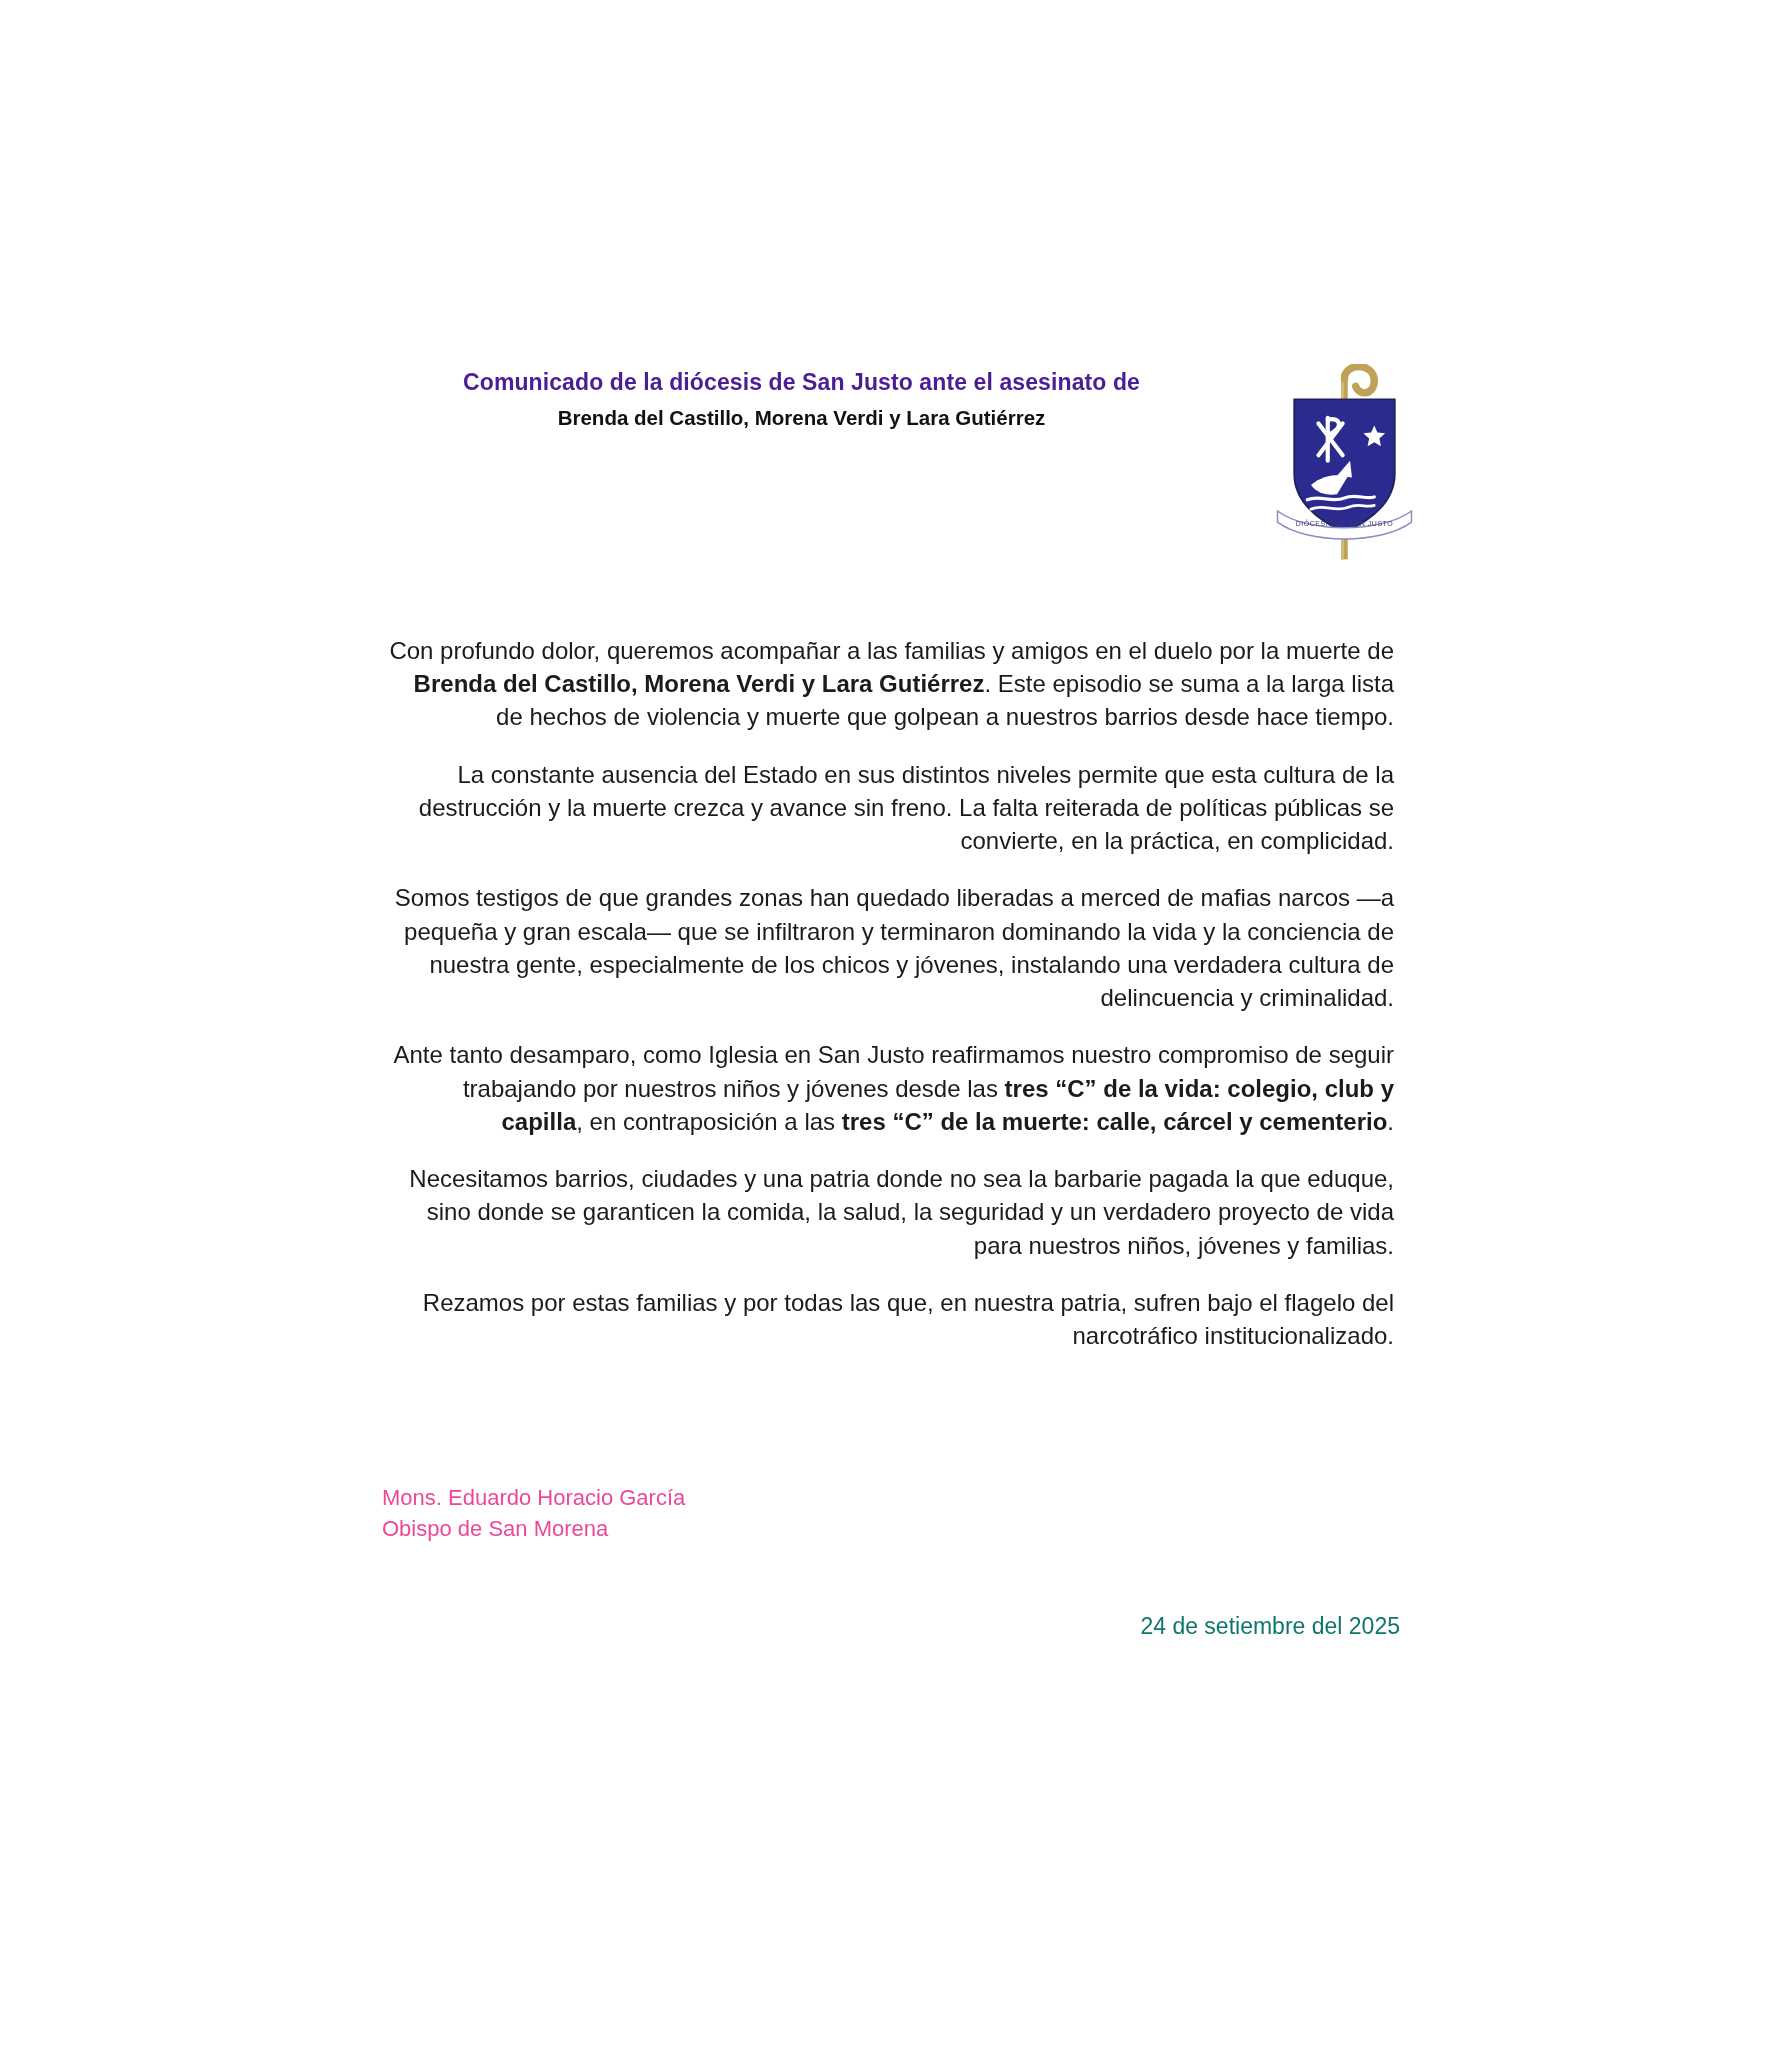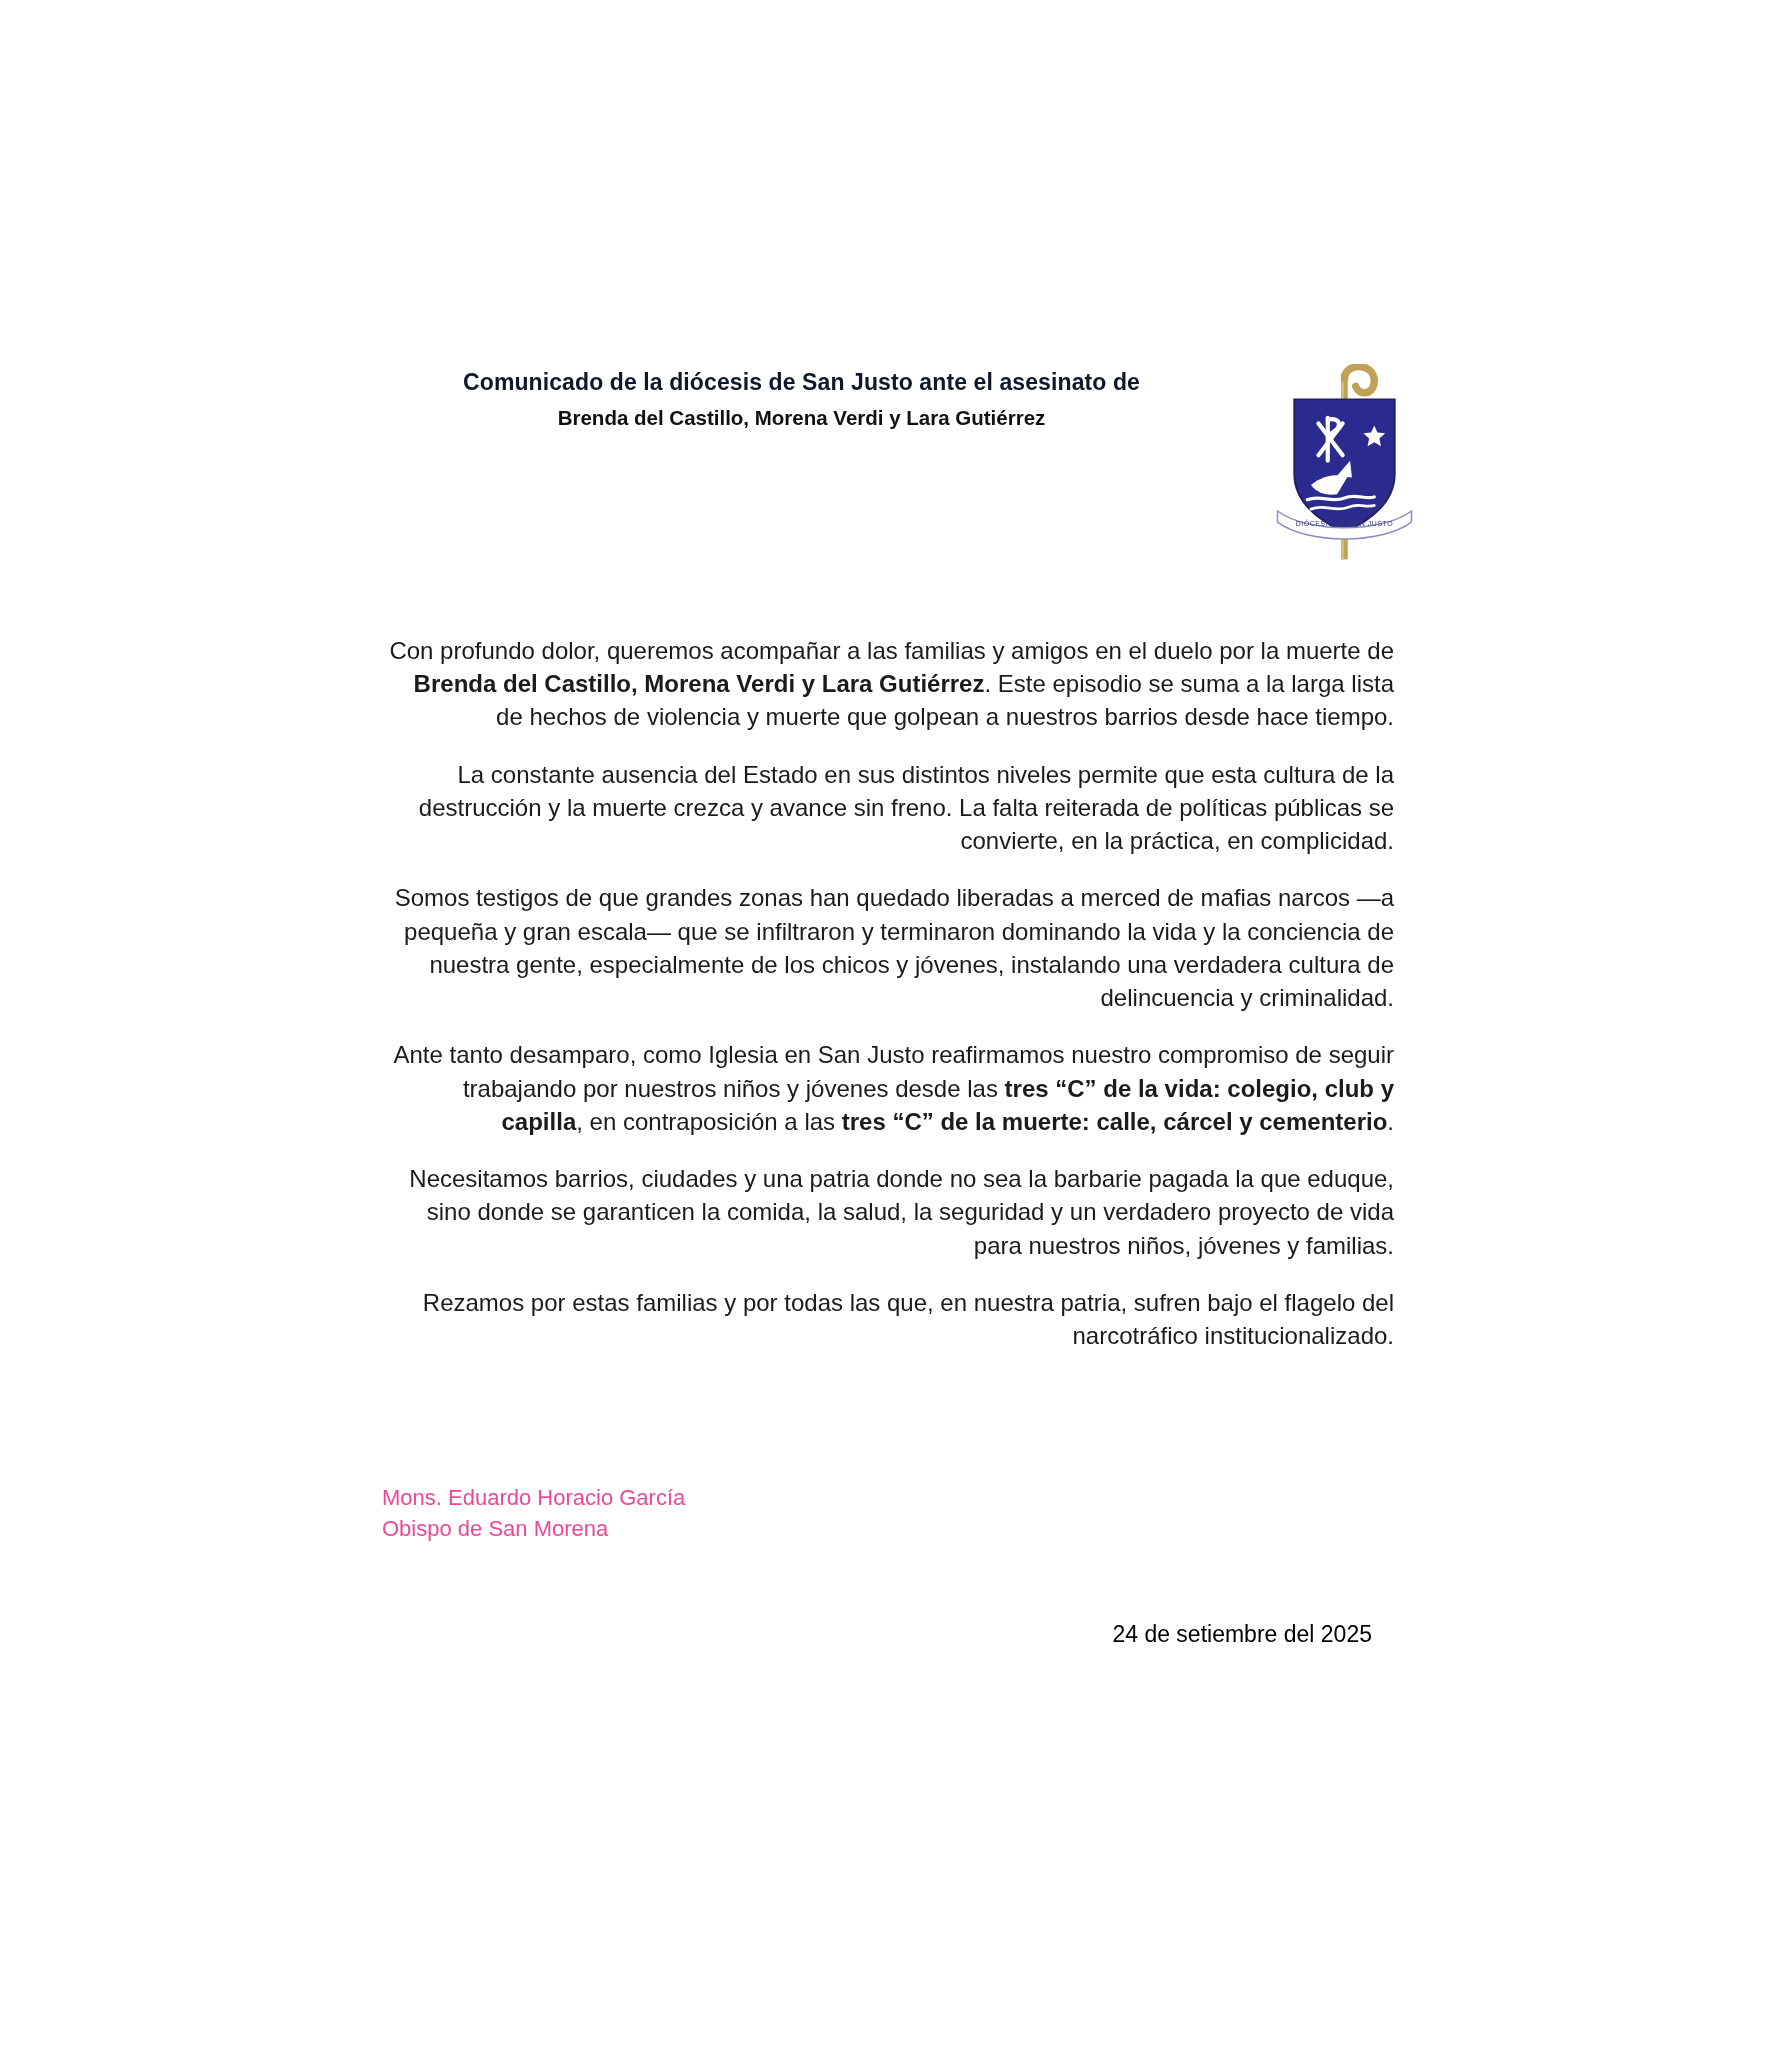--- a/index.html
+++ b/index.html
@@ -28,21 +28,21 @@
     left: 382px;
     top: 368px;
     width: 1025px;
   }
   .title-block {
     width: 839px;
   }
   .title-line-1 {
     font-size: 23px;
     font-weight: 700;
-    color: #0f172a;
+    color: #4c1d95;
     letter-spacing: 0.1px;
     text-align: center;
     line-height: 1.25;
   }
   .title-line-2 {
     font-size: 20.5px;
     font-weight: 700;
     color: #111111;
     text-align: center;
     margin-top: 8.4px;
@@ -81,27 +81,26 @@
     position: absolute;
     left: 382px;
     top: 1482px;
     font-size: 22px;
     line-height: 1.42;
     color: #ec4899;
   }
   
   .doc-date {
     position: absolute;
-    left: 360px;
+    left: 388px;
     top: 1613px;
     width: 1012px;
     text-align: right;
     font-size: 23px;
-    color: #000000;
-    margin-top: 8px;
+    color: #0f766e;
   }
 </style>
 </head>
 <body>
 
 <div class="page">
 
   <div class="header">
     <div class="title-block">
       <div class="title-line-1">Comunicado de la diócesis de San Justo ante el asesinato de</div>

